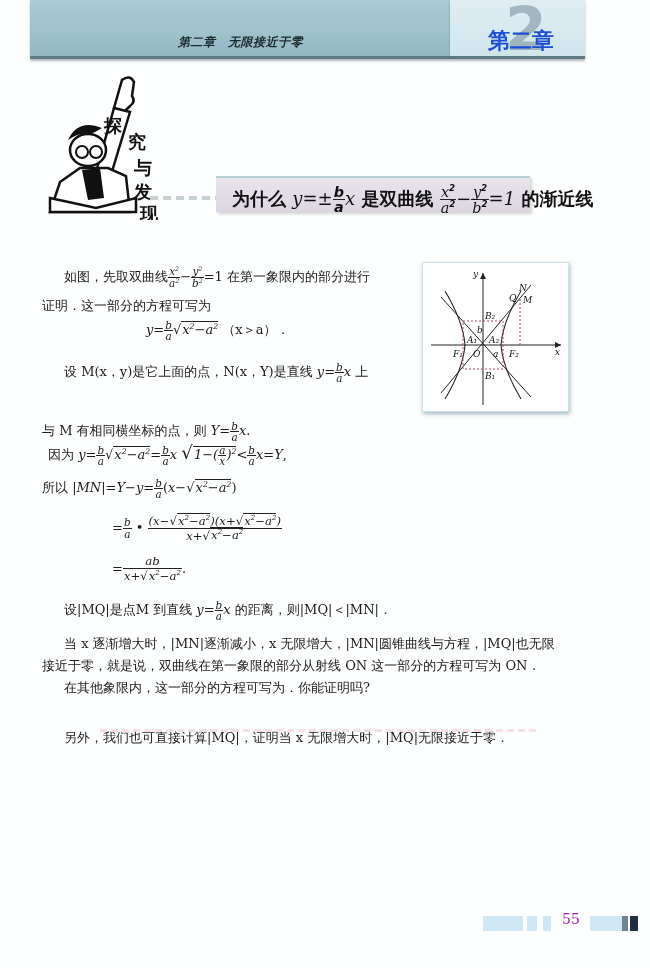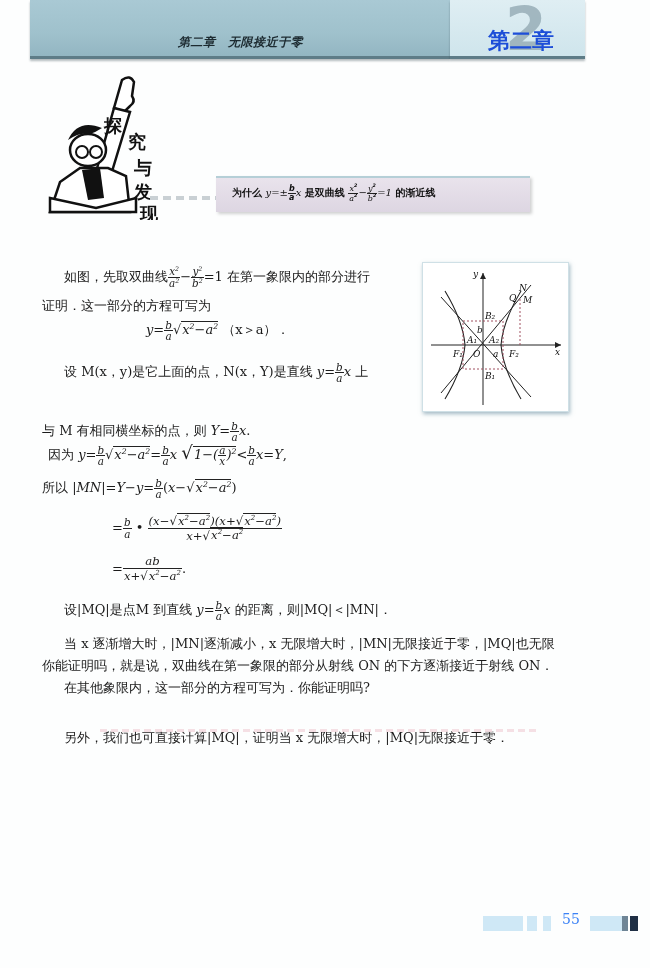--- a/index.html
+++ b/index.html
@@ -32,40 +32,40 @@
   .mascot { position:absolute; left:10px; top:70px; width:150px; height:150px; }
   .dashes { position:absolute; left:150px; top:196px; width:80px; height:4px;
     background:repeating-linear-gradient(90deg,#c9d0d4 0 8px,transparent 8px 13px); }
   .topic-box {
     position:absolute; left:216px; top:176px; width:314px; height:34px;
     background:linear-gradient(180deg,#e9e3ec,#ddd6e2); border-top:2px solid #b5cfd7;
     box-shadow:2px 2px 3px rgba(0,0,0,.18);
   }
   .topic-text {
     position:absolute; left:232px; top:184px; font-family:"DejaVu Sans",sans-serif;
-    font-size:10px; font-weight:bold; color:#111; white-space:nowrap;
+    font-size:18px; font-weight:bold; color:#111; white-space:nowrap;
   }
   .topic-text i { font-family:"DejaVu Serif",serif; font-weight:normal; }
   .frac { display:inline-block; vertical-align:middle; text-align:center; font-style:italic; line-height:1; }
   .frac .n { display:block; font-size:.8em; border-bottom:1px solid #222; padding:0 1px; }
   .frac .d { display:block; font-size:.8em; padding:0 1px; }
   .frac.big .n, .frac.big .d { font-size:.9em; }
   sup { font-size:.6em; }
   .sqrt { border-top:1px solid #222; padding-left:1px; font-style:italic; }
   .rad { font-style:normal; }
   .body-text { position:absolute; font-size:13px; white-space:nowrap; line-height:1.2; }
   .body-text i { font-style:italic; }
   .figure-box {
     position:absolute; left:422px; top:262px; width:145px; height:148px; background:#fff;
     box-shadow:1px 2px 4px rgba(90,130,150,.55); border:1px solid #cfe0e6;
   }
   .bottom-dashes { position:absolute; left:100px; top:729px; width:440px; height:3px;
     background:repeating-linear-gradient(90deg,#f3d8de 0 7px,transparent 7px 11px); opacity:.8; }
   .footer-bars { position:absolute; top:916px; height:15px; background:#cfe8f6; }
-  .page-number { position:absolute; left:562px; top:911px; font-size:14px; color:#3b82f6; }
+  .page-number { position:absolute; left:562px; top:911px; font-size:14px; color:#a21caf; }
 </style>
 </head>
 <body>
 
 <div class="header-band"></div>
 <div class="header-title">第二章　无限接近于零</div>
 <div class="header-chapter-box"></div>
 <div class="header-num">2</div>
 <div class="header-chapter">第二章</div>
 
@@ -120,22 +120,22 @@
 <div class="body-text" style="left:112px;top:514px;">
   =<span class="frac"><span class="n">b</span><span class="d">a</span></span> • <span class="frac big"><span class="n">(x−√<span class="sqrt">x<sup>2</sup>−a<sup>2</sup></span>)(x+√<span class="sqrt">x<sup>2</sup>−a<sup>2</sup></span>)</span><span class="d">x+√<span class="sqrt">x<sup>2</sup>−a<sup>2</sup></span></span></span>
 </div>
 <div class="body-text" style="left:112px;top:556px;">
   =<span class="frac big"><span class="n">ab</span><span class="d">x+√<span class="sqrt">x<sup>2</sup>−a<sup>2</sup></span></span></span>.
 </div>
 
 <div class="body-text" style="left:64px;top:600px;">
   <span>设|MQ|是点M 到直线</span> <i>y</i>=<span class="frac"><span class="n">b</span><span class="d">a</span></span><i>x</i> <span>的距离，则|MQ|＜|MN|．</span>
 </div>
-<div class="body-text" style="left:64px;top:636px;">当 x 逐渐增大时，|MN|逐渐减小，x 无限增大时，|MN|无限接近于零，|MQ|也无限</div>
-<div class="body-text" style="left:42px;top:658px;">你能证明吗，就是说，双曲线在第一象限的部分从射线 ON 的下方逐渐接近于射线 ON．</div>
+<div class="body-text" style="left:64px;top:636px;">当 x 逐渐增大时，|MN|逐渐减小，x 无限增大，|MN|圆锥曲线与方程，|MQ|也无限</div>
+<div class="body-text" style="left:42px;top:658px;">接近于零，就是说，双曲线在第一象限的部分从射线 ON 这一部分的方程可写为 ON．</div>
 <div class="body-text" style="left:64px;top:680px;">在其他象限内，这一部分的方程可写为．你能证明吗?</div>
 <div class="body-text" style="left:64px;top:702px;margin-top:28px;">另外，我们也可直接计算|MQ|，证明当 x 无限增大时，|MQ|无限接近于零．</div>
 
 <div class="figure-box">
   <svg width="145" height="148" viewBox="0 0 145 148">
     <line x1="8" y1="82" x2="138" y2="82" stroke="#222" stroke-width="1"></line>
     <polygon points="138,82 132,79 132,85" fill="#222"></polygon>
     <line x1="60" y1="142" x2="60" y2="10" stroke="#222" stroke-width="1"></line>
     <polygon points="60,10 57,16 63,16" fill="#222"></polygon>
     <line x1="18" y1="130" x2="108" y2="22" stroke="#222" stroke-width="1"></line>

